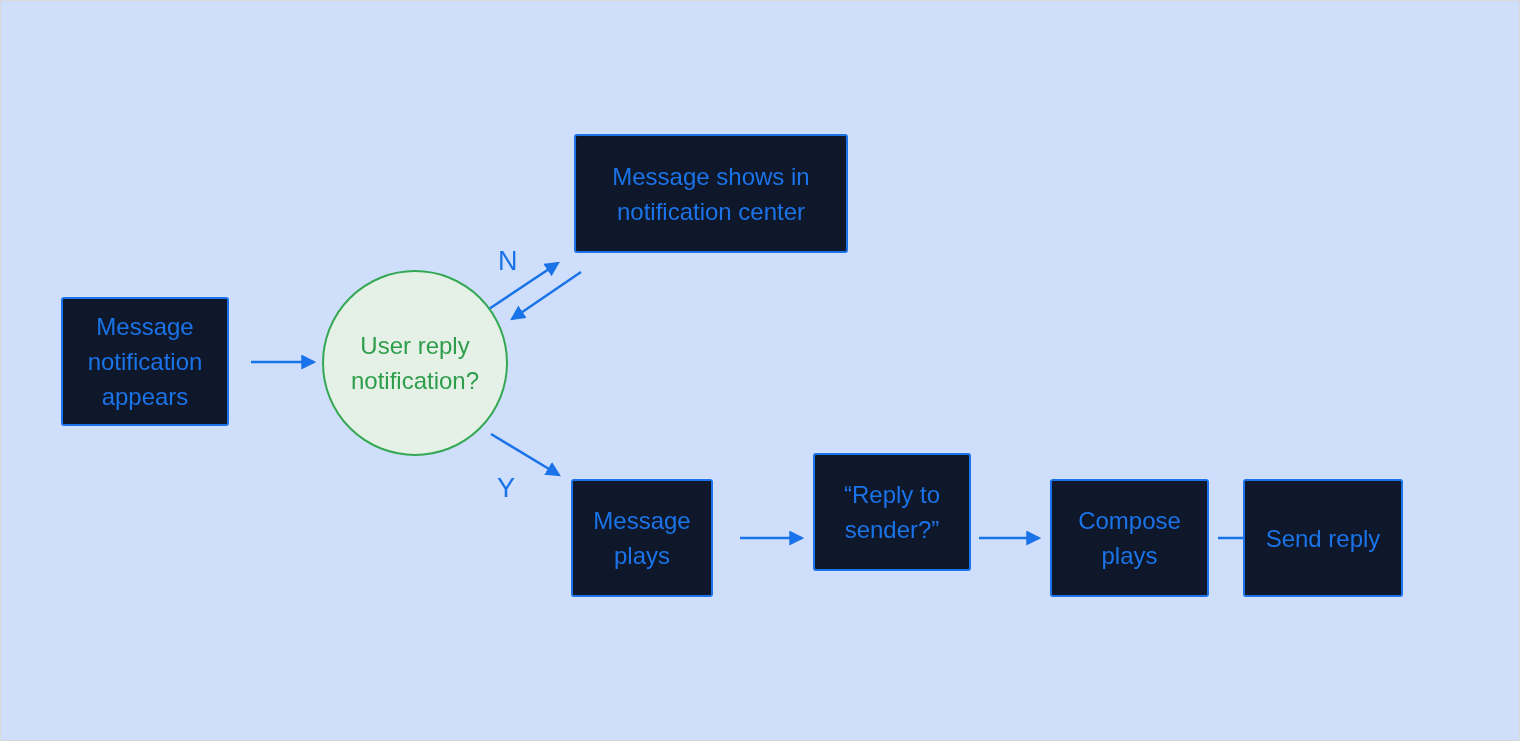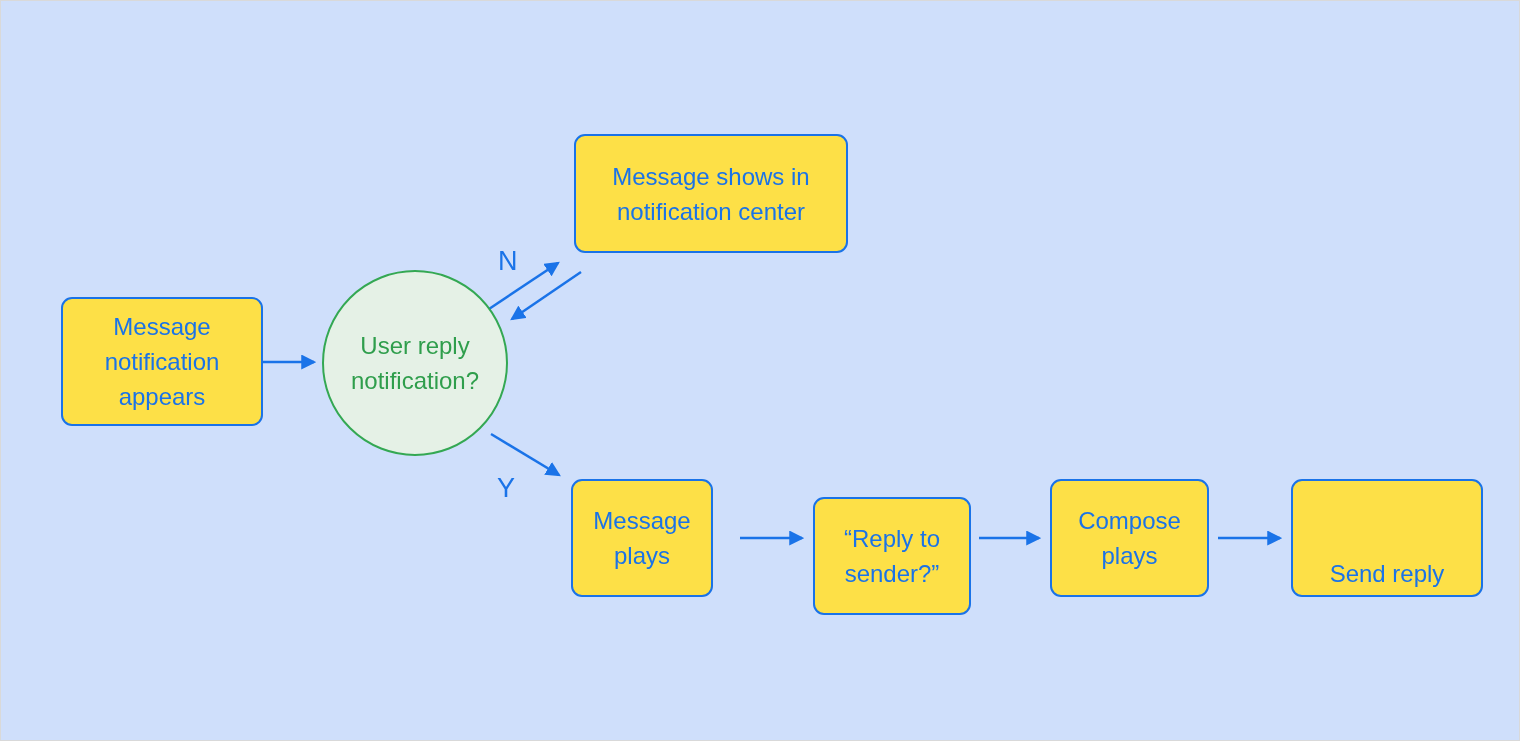--- a/index.html
+++ b/index.html
@@ -19,34 +19,34 @@
     width: 1520px; height: 741px;
     pointer-events: none;
   }
   .node {
     position: absolute;
     display: flex;
     align-items: center;
     justify-content: center;
     text-align: center;
     box-sizing: border-box;
-    background: #fde047;
+    background: #0f172a;
     border: 2px solid #1a73e8;
-    border-radius: 11px;
+    border-radius: 3px;
     color: #1a73e8;
     font-size: 24px;
     line-height: 35px;
     padding: 4px 0;
   }
-  .node-start   { left: 60px;  top: 296px; width: 202px; height: 129px; }
+  .node-start   { left: 60px;  top: 296px; width: 168px; height: 129px; }
   .node-nores   { left: 573px; top: 133px; width: 274px; height: 119px; }
   .node-plays   { left: 570px; top: 478px; width: 142px; height: 118px; }
-  .node-reply   { left: 812px; top: 496px; width: 158px; height: 118px; }
+  .node-reply   { left: 812px; top: 452px; width: 158px; height: 118px; }
   .node-compose { left: 1049px;top: 478px; width: 159px; height: 118px; }
-  .node-send    { left: 1290px;top: 478px; width: 192px; height: 118px; align-items: flex-end; }
+  .node-send    { left: 1242px;top: 478px; width: 160px; height: 118px; }
   .node-decision {
     left: 321px; top: 269px; width: 186px; height: 186px;
     border-radius: 50%;
     background: #e5f1e6;
     border-color: #34a853;
     color: #2f9e4c;
     padding: 4px 14px;
   }
   .edge-label {
     position: absolute;

